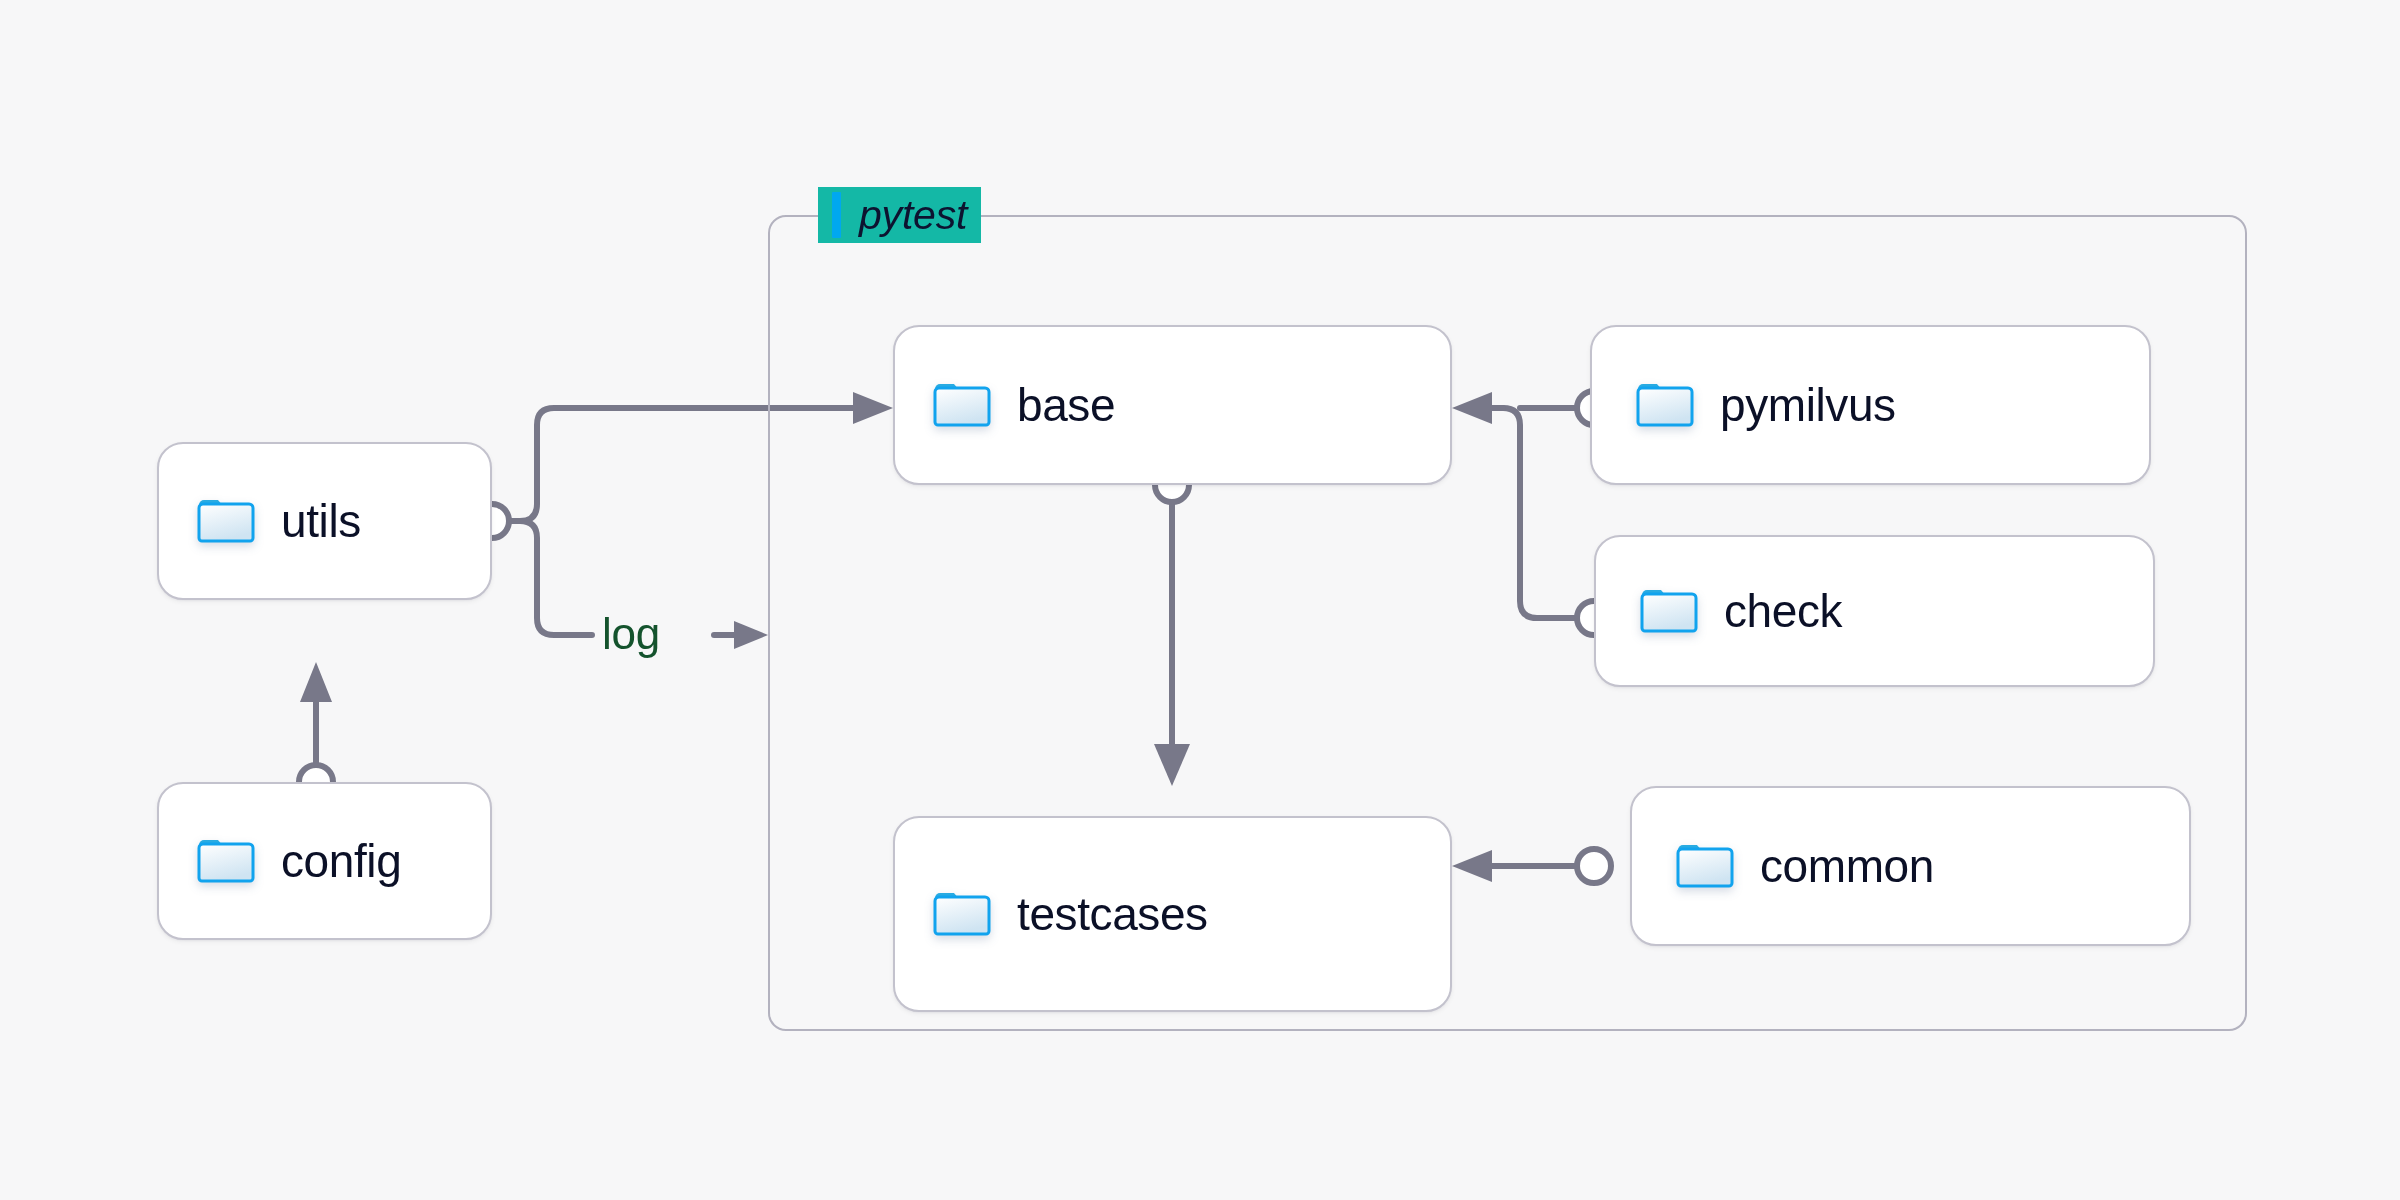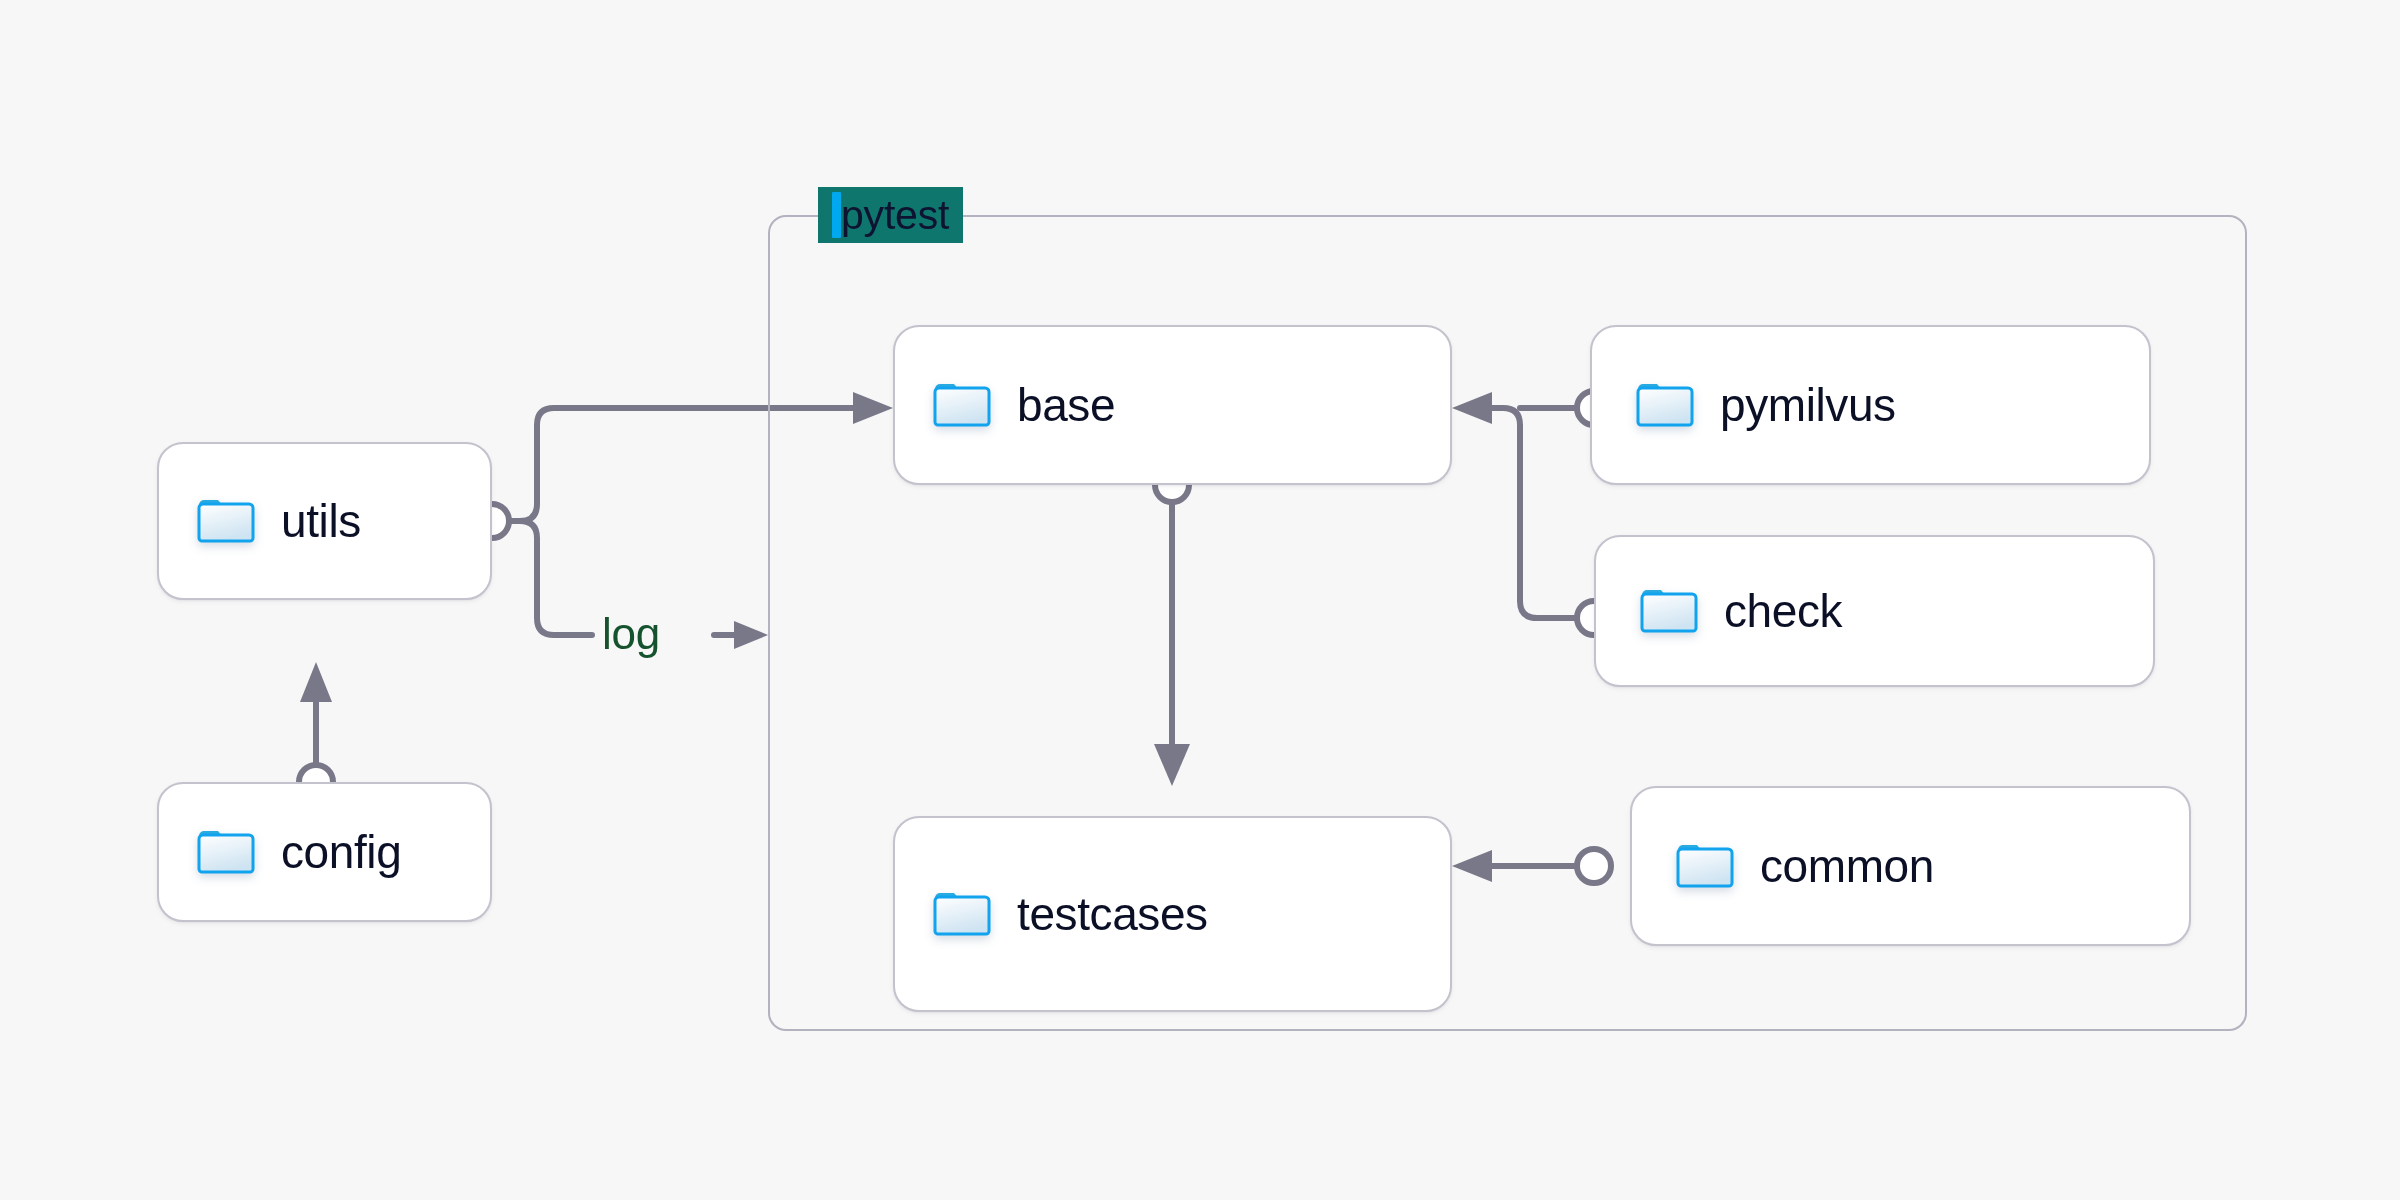--- a/index.html
+++ b/index.html
@@ -24,24 +24,25 @@
     position: absolute;
     box-sizing: border-box;
     border: 2px solid #b3b2bf;
     border-radius: 18px;
     background: transparent;
   }
   .group-label-wrap {
     position: absolute;
     display: flex;
     align-items: center;
-    gap: 0;
-    background: #0f766e;
+    gap: 18px;
+    background: #14b8a6;
     padding: 0 14px;
     height: 56px;
+    font-style: italic;
   }
   .group-label-bar {
     width: 9px;
     height: 46px;
     background: #00a8ef;
     border-radius: 1px;
     flex: 0 0 auto;
   }
   .group-label-text {
     font-size: 41px;
@@ -185,21 +186,21 @@
               <stop offset="100%" stop-color="#cfe4f2"></stop>
           </linearGradient>
         </defs>
         <path d="M2 7 a5 5 0 0 1 5-5 h14 l5 6 h-24 z" fill="#29abe2"></path>
         <path d="M2 10 a4 4 0 0 1 4-4 h46 a4 4 0 0 1 4 4 v30 a3 3 0 0 1-3 3 h-48 a3 3 0 0 1-3-3 z" fill="url(#fg1)" stroke="#11a3ee" stroke-width="3"></path>
       </svg>
     </span>
     <span class="node-label">utils</span>
   </div>
 
-  <div class="node" style="left:157px; top:782px; width:335px; height:140px;">
+  <div class="node" style="left:157px; top:782px; width:335px; height:158px;">
     <span class="folder">
       <svg width="58" height="46" viewBox="0 0 58 46" xmlns="http://www.w3.org/2000/svg">
         <defs>
           <linearGradient id="fg2" x1="0" y1="0" x2="0.35" y2="1">
             <stop offset="0%" stop-color="#ffffff"></stop>
               <stop offset="100%" stop-color="#cfe4f2"></stop>
           </linearGradient>
         </defs>
         <path d="M2 7 a5 5 0 0 1 5-5 h14 l5 6 h-24 z" fill="#29abe2"></path>
         <path d="M2 10 a4 4 0 0 1 4-4 h46 a4 4 0 0 1 4 4 v30 a3 3 0 0 1-3 3 h-48 a3 3 0 0 1-3-3 z" fill="url(#fg2)" stroke="#11a3ee" stroke-width="3"></path>

